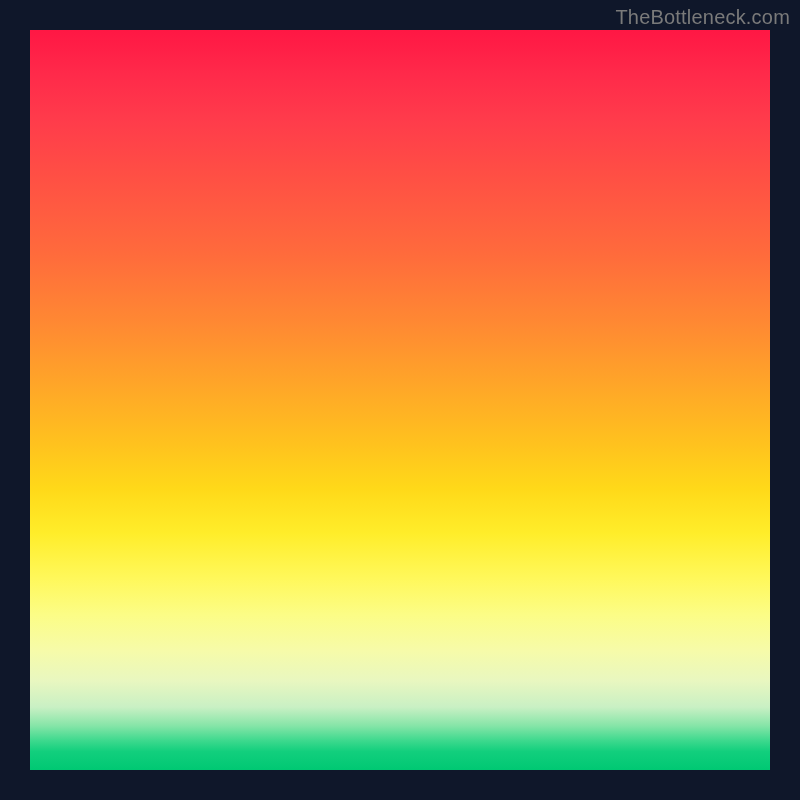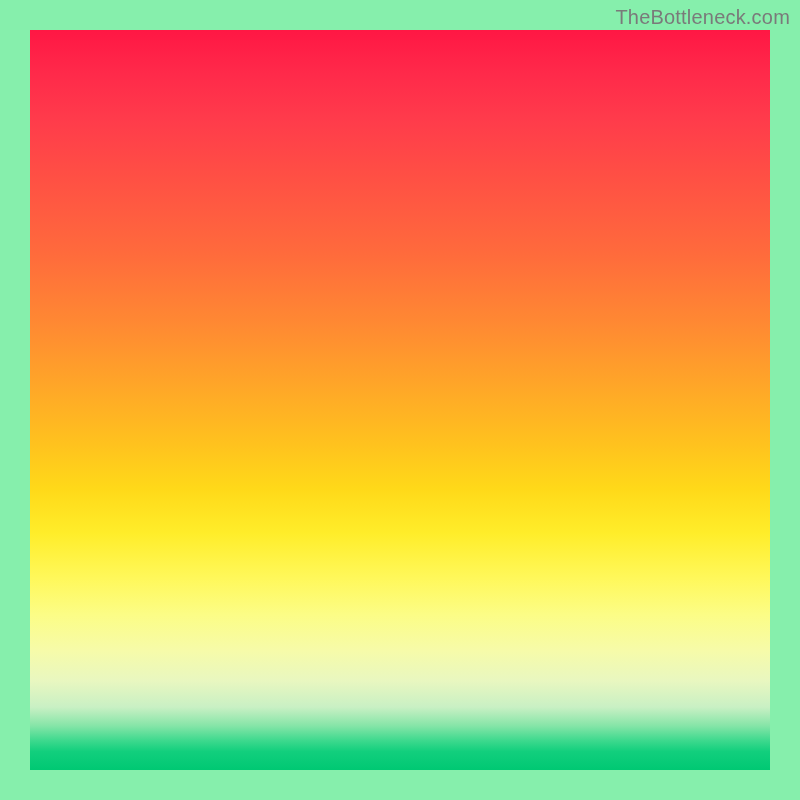--- a/index.html
+++ b/index.html
@@ -8,21 +8,21 @@
     width: 800px;
     height: 800px;
     background: #000;
     overflow: hidden;
     font-family: Arial, Helvetica, sans-serif;
   }
   .stage {
     position: relative;
     width: 800px;
     height: 800px;
-    background: #86efac;
+    background: #0f172a;
   }
   .plot {
     position: absolute;
     left: 30px;
     top: 30px;
     width: 740px;
     height: 740px;
     overflow: hidden;
   }
   .gradient {

